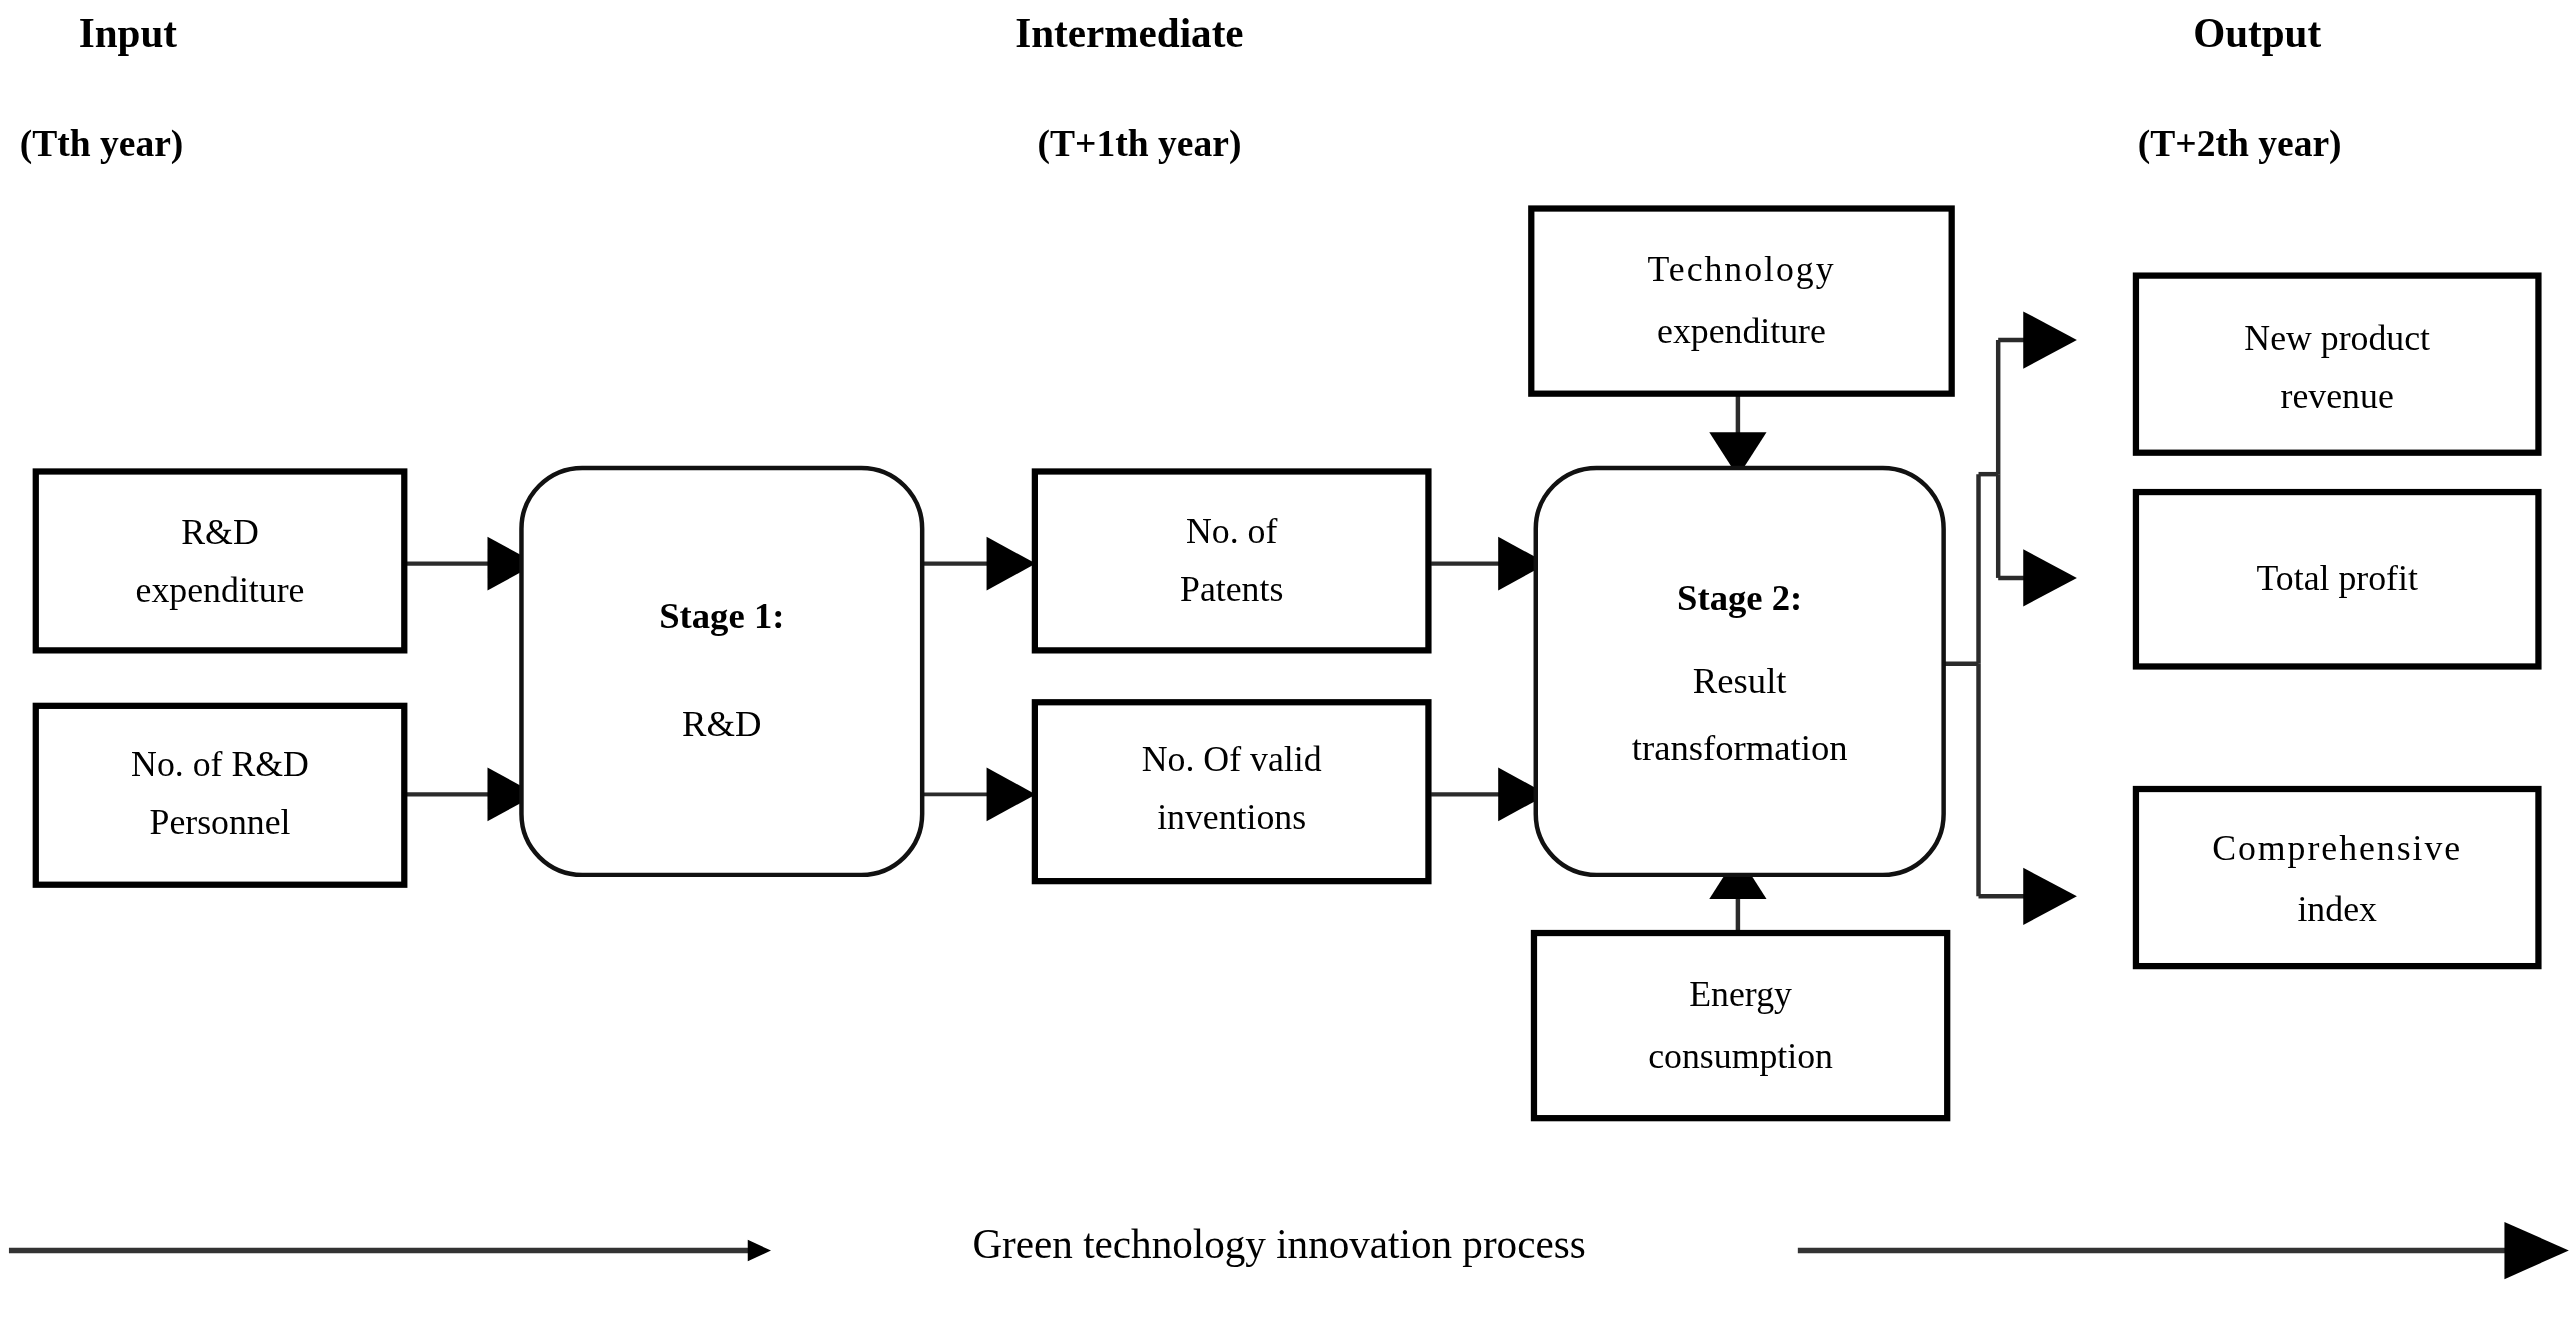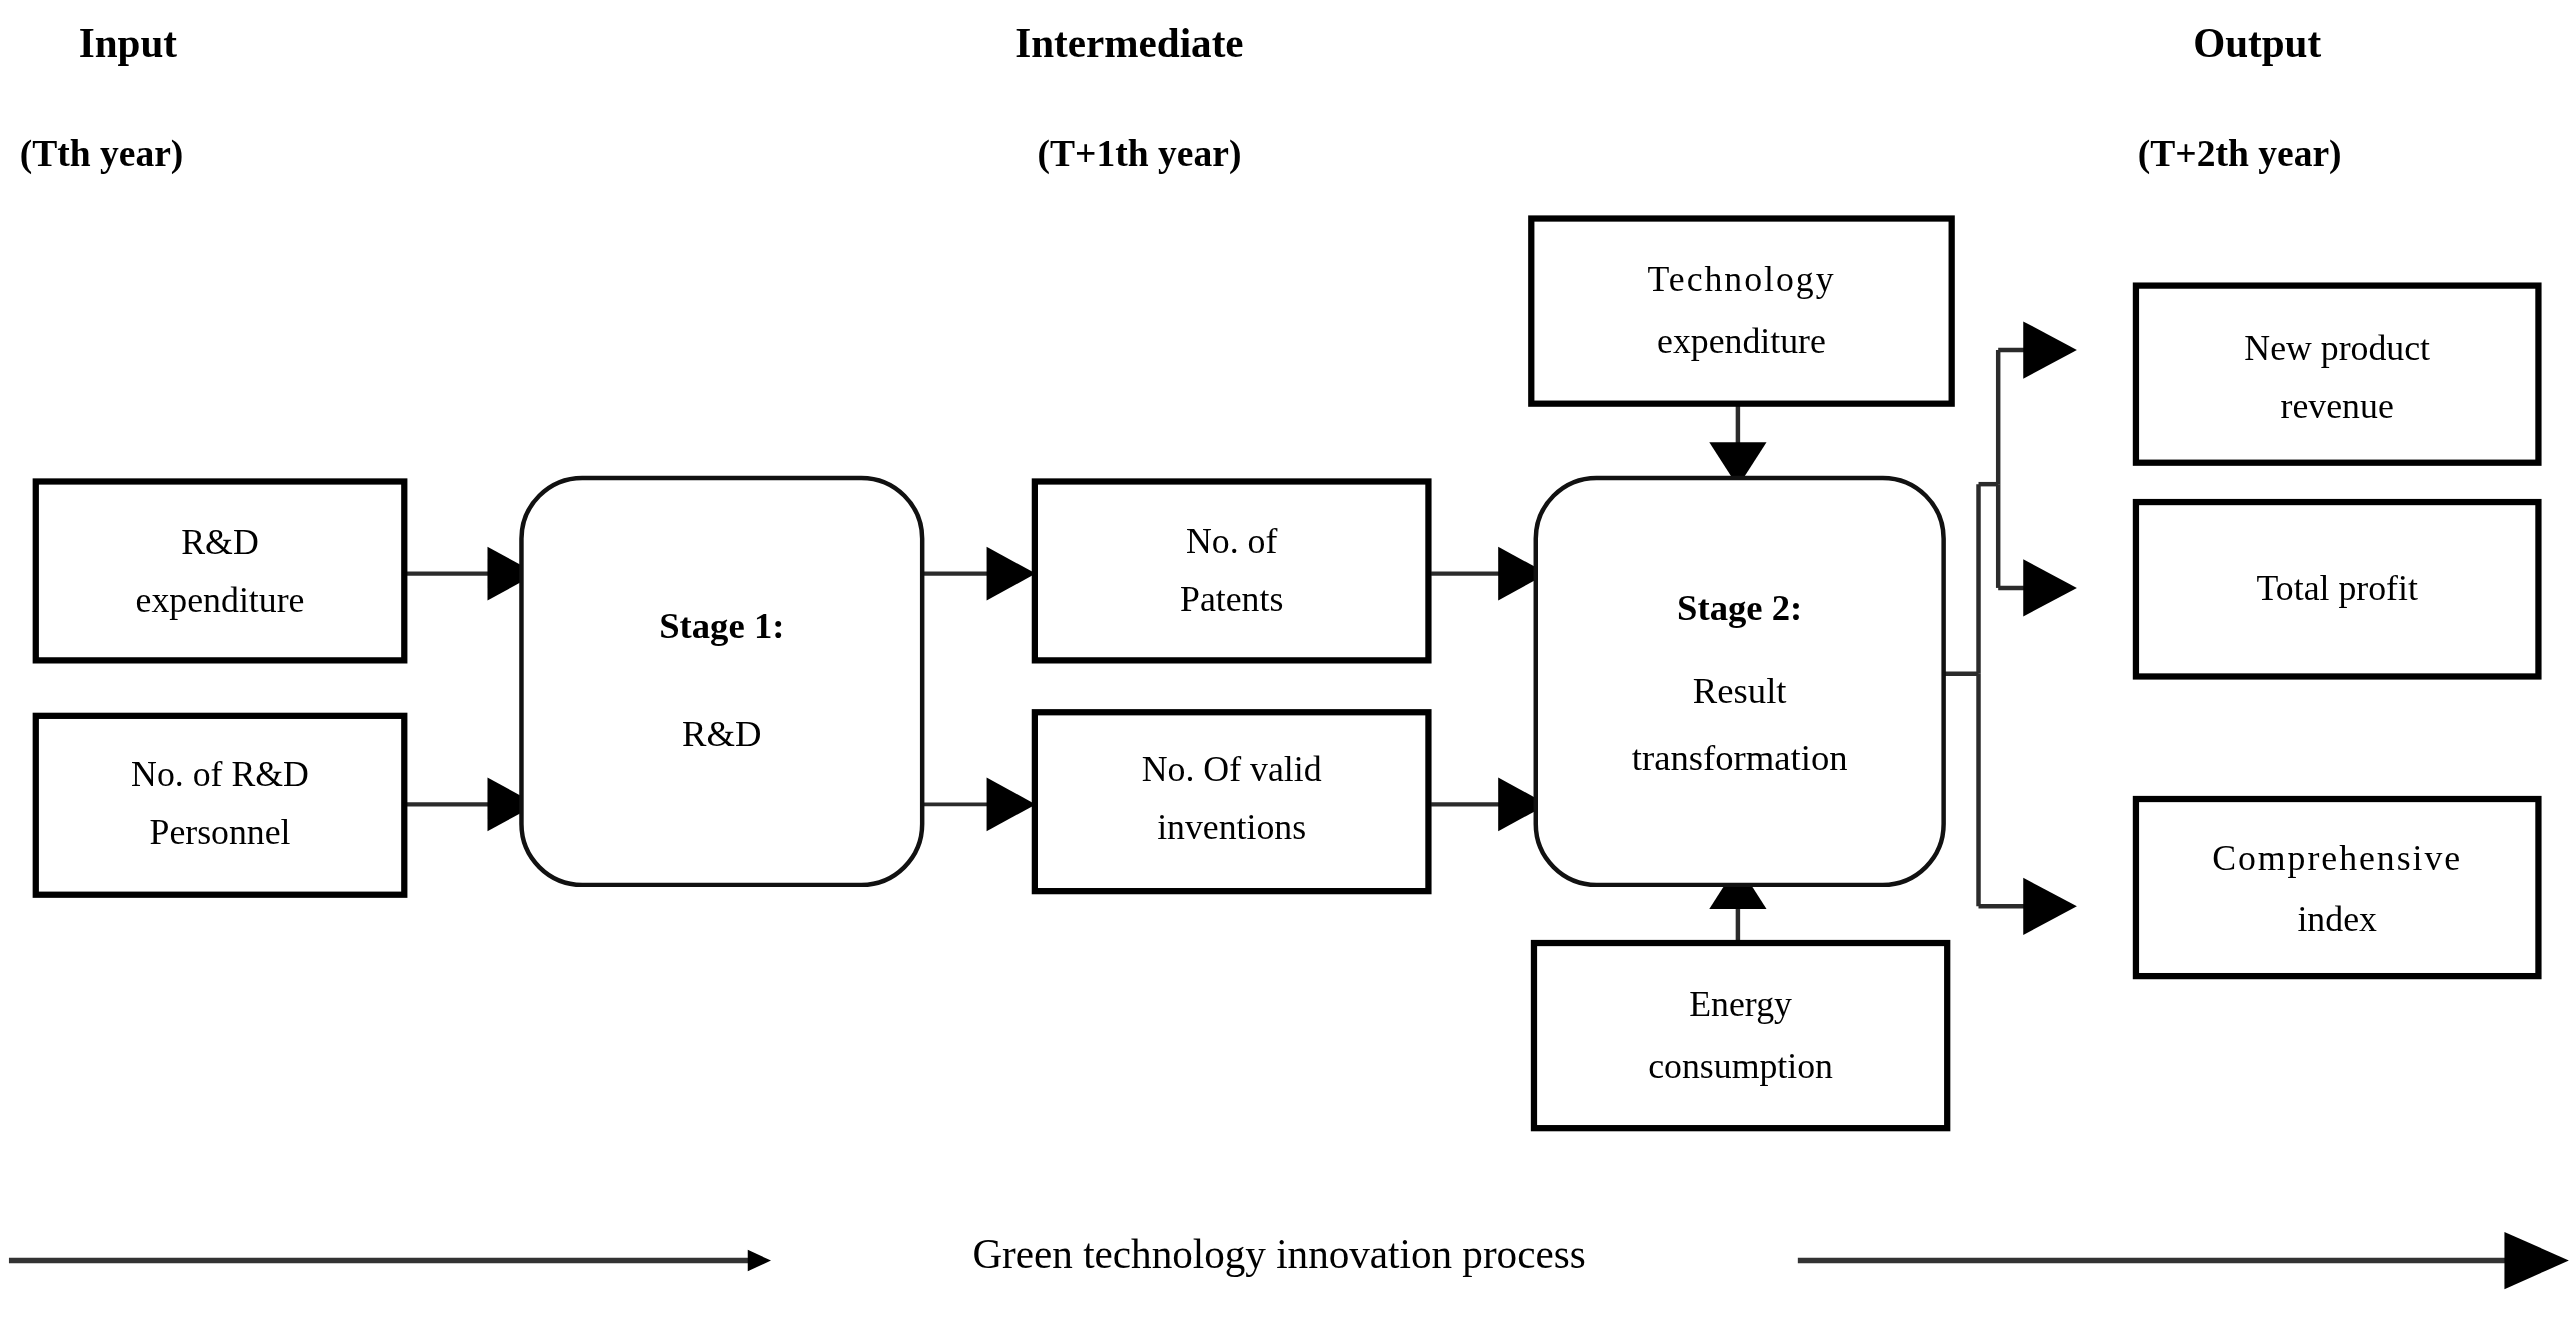--- a/index.html
+++ b/index.html
@@ -10,21 +10,21 @@
   body {
     width: 2576px;
     height: 1341px;
     font-family: "Liberation Serif", "DejaVu Serif", serif;
     color: #000000;
     overflow: hidden;
     position: relative;
   }
   #diagram-root {
     position: absolute;
-    left: 0; top: 10px;
+    left: 0; top: 0;
     width: 2576px;
     height: 1316px;
   }
   svg.canvas {
     display: block;
     width: 2576px;
     height: 1341px;
   }
   .col-head-main {
     font-family: "Liberation Serif", "DejaVu Serif", serif;

